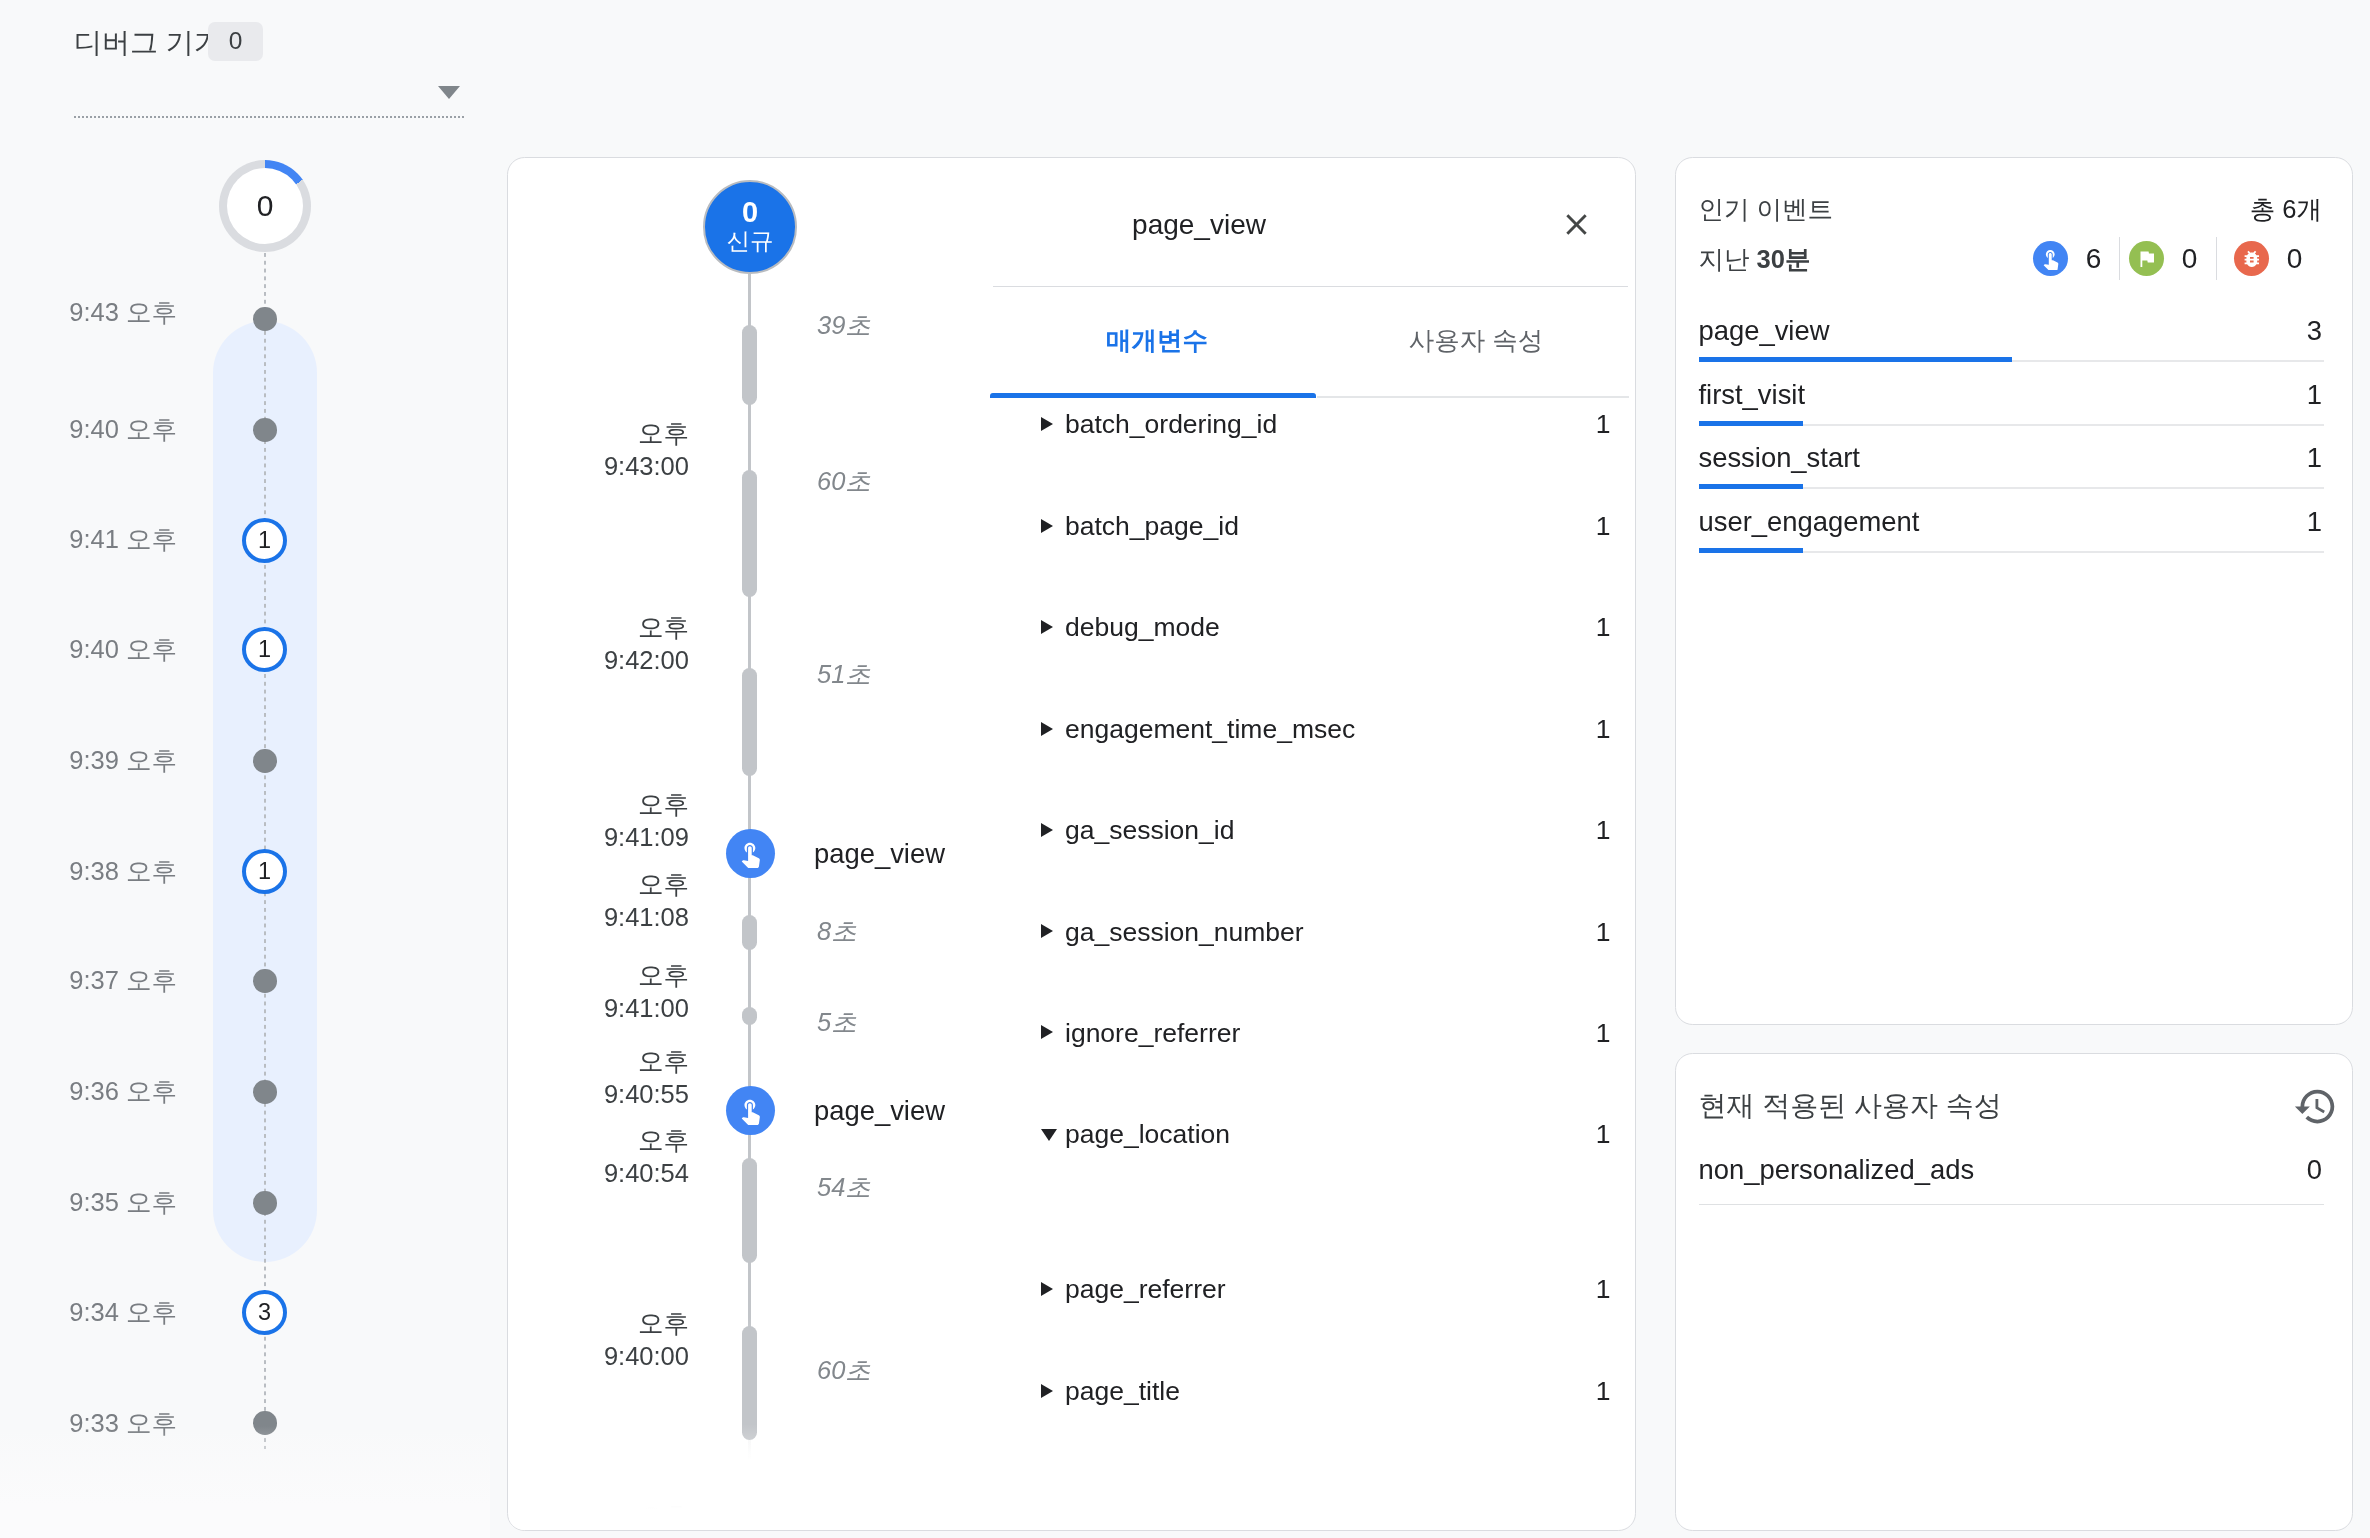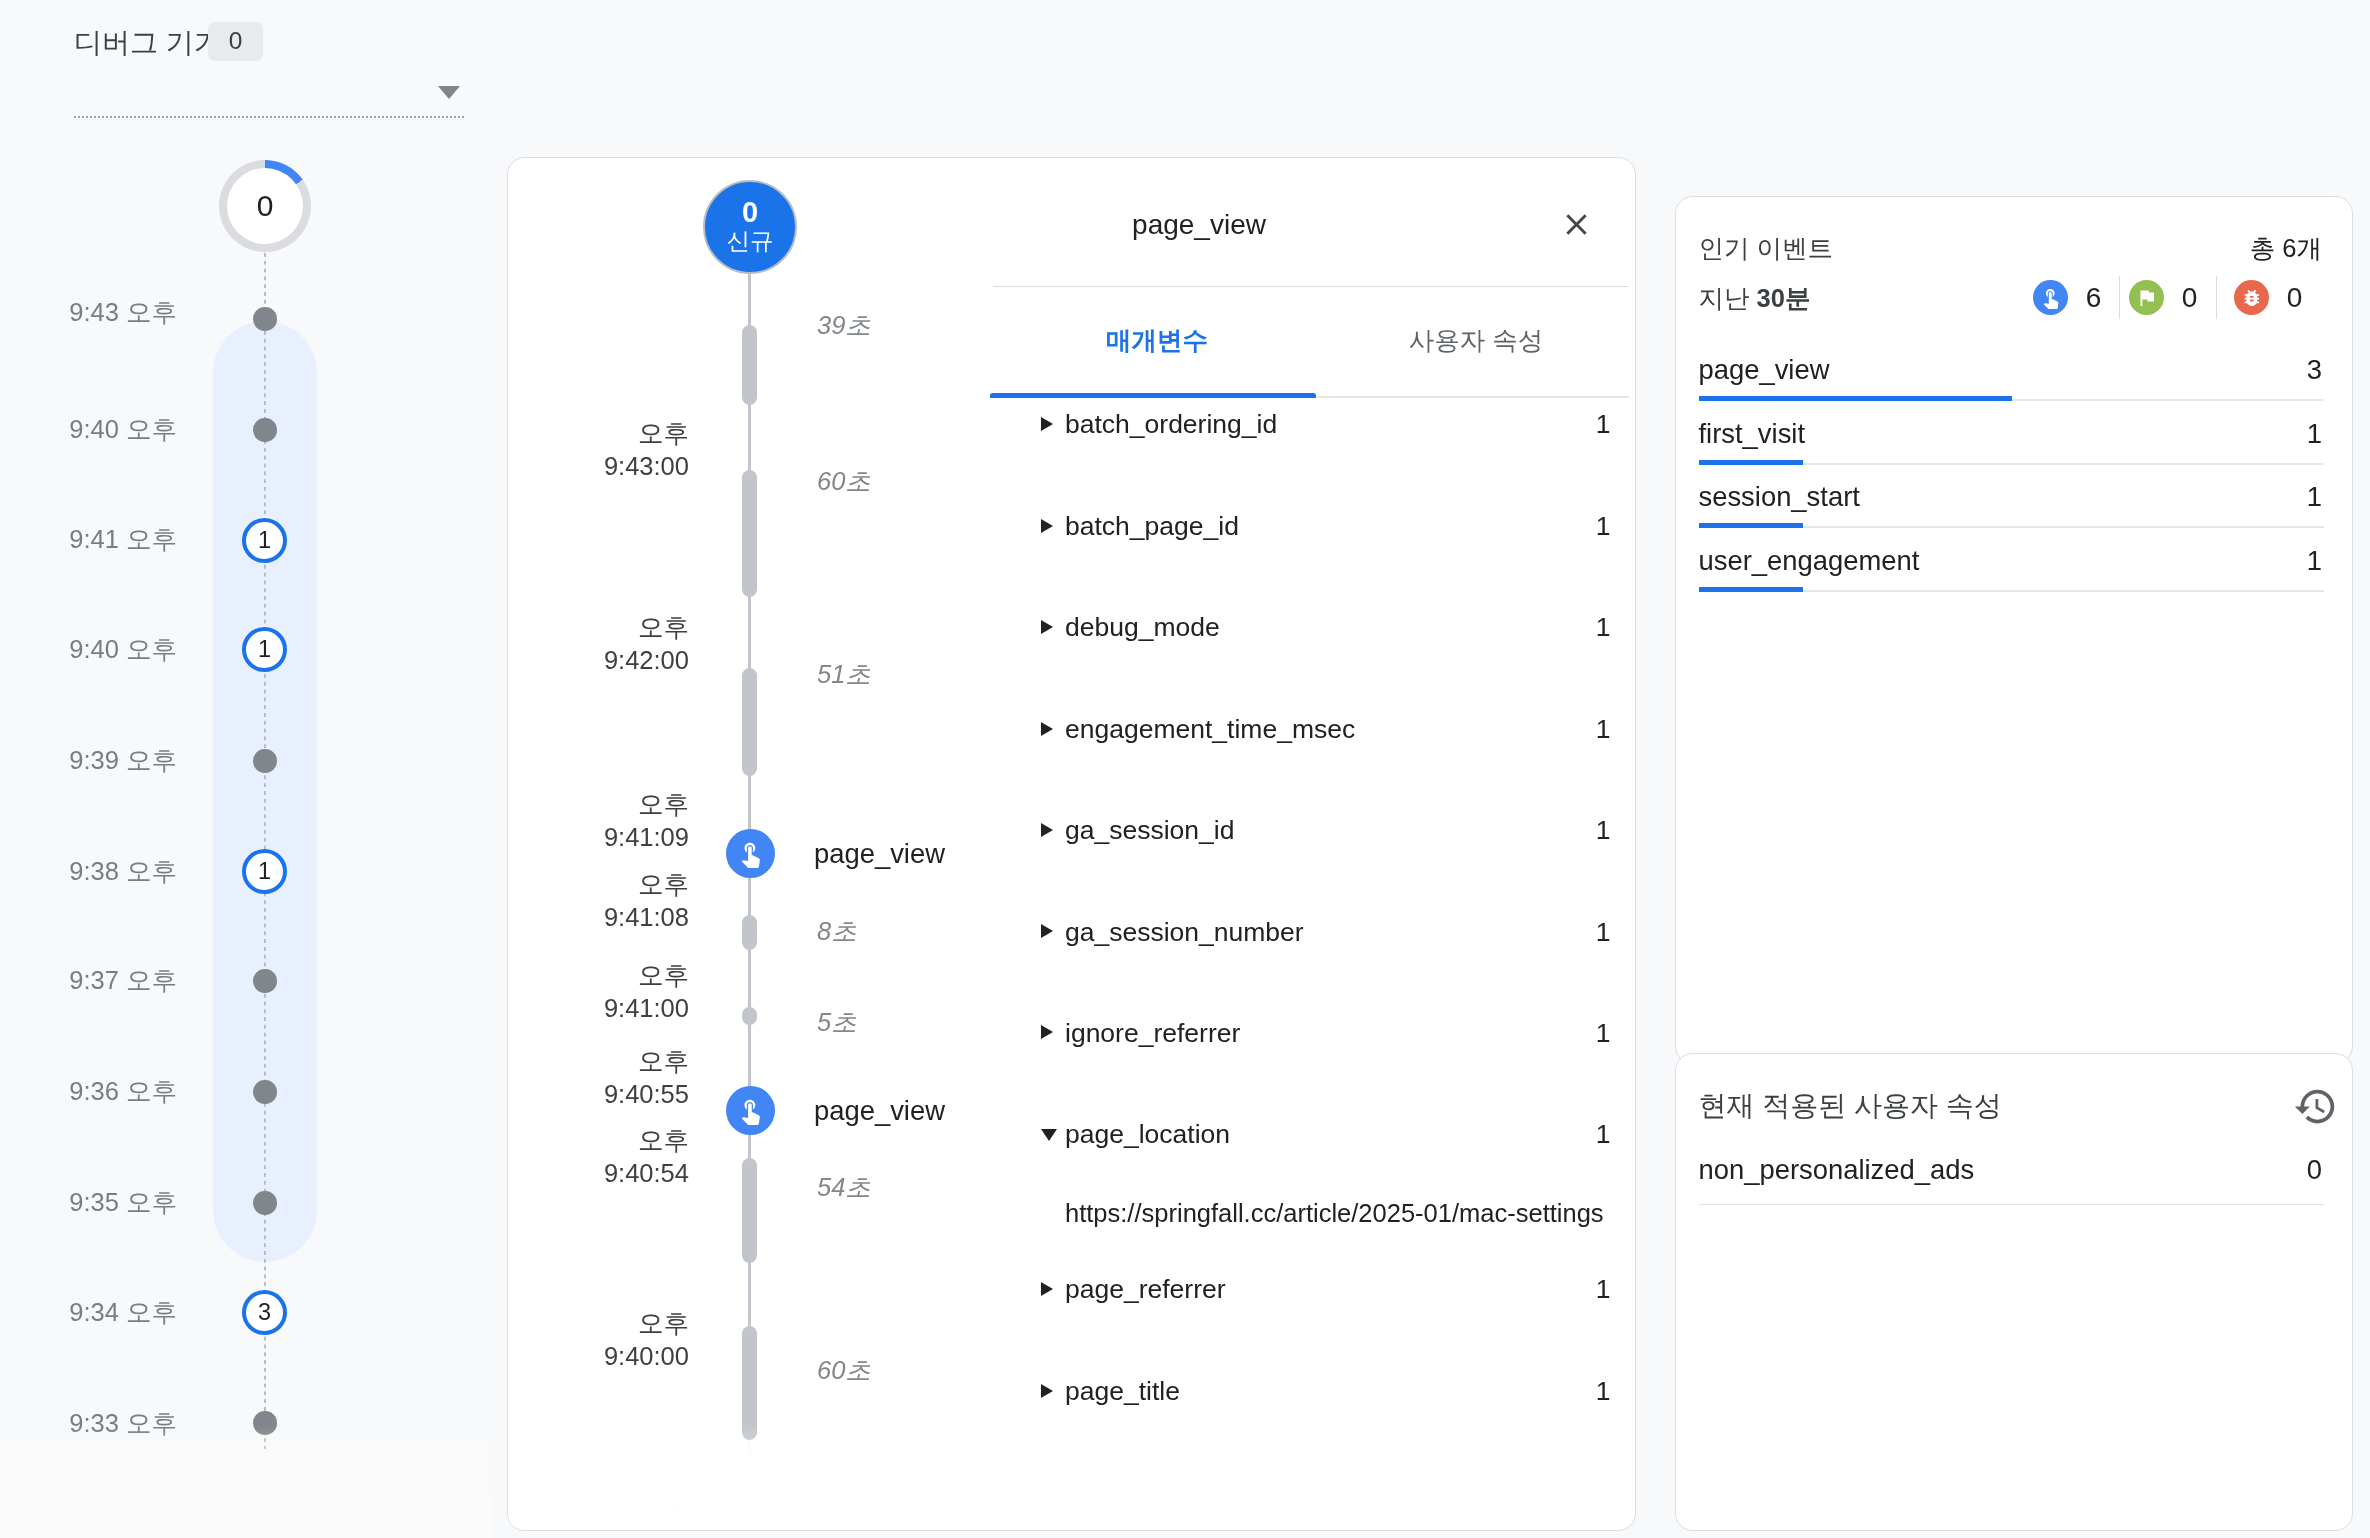--- a/index.html
+++ b/index.html
@@ -31,21 +31,21 @@
   .lt-count{left:242px;width:45px;height:45px;border-radius:50%;background:#fff;
     border:4.9px solid #1a73e8;display:flex;align-items:center;justify-content:center;
     font-size:23.5px;color:#202124;}
   .lt-faint{opacity:.18;}
   .left-fade{left:0;top:1426px;width:490px;height:113px;
     background:linear-gradient(180deg, rgba(248,249,250,0) 0%, #fbfbfc 70%);}
 
   
   .card{background:#fff;border:1px solid #dadce0;border-radius:17.6px;}
   #event-card{left:507px;top:157px;width:1129px;height:1374px;overflow:hidden;}
-  #top-events-card{left:1675px;top:157px;width:678px;height:868px;margin-top:39px;}
+  #top-events-card{left:1675px;top:157px;width:678px;height:868px;}
   #user-props-card{left:1675px;top:1053px;width:678px;height:478px;}
 
   
   .es-vline{left:240px;top:116px;width:2.9px;height:1186px;
     background:linear-gradient(180deg,#c2c5c9 88%, rgba(194,197,201,0));}
   .es-seg{left:234px;width:14.7px;border-radius:7.8px;background:#c2c5c9;}
   .es-badge{left:195px;top:21.6px;width:94px;height:94px;border-radius:50%;background:#1a73e8;
     border:2.9px solid #b9bcc0;display:flex;flex-direction:column;align-items:center;justify-content:center;color:#fff;}
   .es-badge .n{font-size:29px;font-weight:bold;line-height:31px;}
   .es-badge .lbl{font-size:23.5px;line-height:27.4px;}
@@ -228,21 +228,20 @@
     <div class="abs p-name" style="top:757px">ga_session_number</div>
     <div class="abs p-val" style="top:757px">1</div>
 
     <div class="abs p-caret collapsed" style="top:867px"></div>
     <div class="abs p-name" style="top:858px">ignore_referrer</div>
     <div class="abs p-val" style="top:858px">1</div>
 
     <div class="abs p-caret expanded" style="top:971px"></div>
     <div class="abs p-name" style="top:959px">page_location</div>
     <div class="abs p-val" style="top:959px">1</div>
-    <div class="abs p-url" style="top:1038px">https://springfall.cc/article/2025-01/mac-settings</div>
 
     <div class="abs p-caret collapsed" style="top:1124px"></div>
     <div class="abs p-name" style="top:1114px">page_referrer</div>
     <div class="abs p-val" style="top:1114px">1</div>
 
     <div class="abs p-caret collapsed" style="top:1226px"></div>
     <div class="abs p-name" style="top:1216px">page_title</div>
     <div class="abs p-val" style="top:1216px">1</div>
   </div>
 

